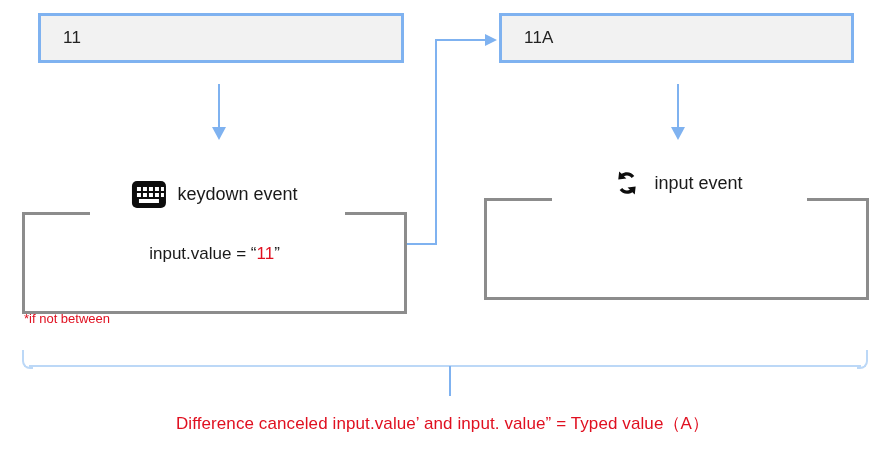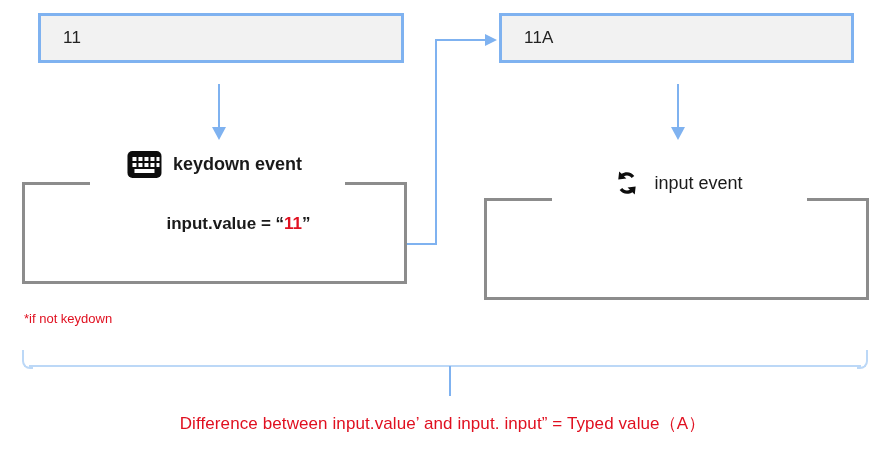--- a/index.html
+++ b/index.html
@@ -38,21 +38,21 @@
     letter-spacing: 0.2px;
   }
   #input-before { left: 38px;  top: 13px; width: 366px; height: 50px; }
   #input-after  { left: 499px; top: 13px; width: 355px; height: 50px; }
 
   
   .event-panel {
     position: absolute;
     box-sizing: border-box;
   }
-  #panel-keydown { left: 22px;  top: 182px; width: 385px; height: 102px; font-weight: bold; }
+  #panel-keydown { left: 22px;  top: 212px; width: 385px; height: 102px; }
   #panel-input   { left: 484px; top: 198px; width: 385px; height: 102px; }
 
   .panel-edge {
     position: absolute;
     background: #8c8c8c;
   }
   .edge-left   { left: 0;  top: 0; width: 3px; height: 100%; }
   .edge-right  { right: 0; top: 0; width: 3px; height: 100%; }
   .edge-bottom { left: 0; bottom: 0; width: 100%; height: 3px; }
   .edge-top-l  { left: 0;  top: 0; height: 3px; }
@@ -81,21 +81,20 @@
     color: #1a1a1a;
   }
   .panel-body {
     position: absolute;
     left: 0;
     top: 32px;
     width: 100%;
     text-align: center;
     font-size: 17px;
     color: #1a1a1a;
-    padding-left: 24px;
   }
   .panel-body .redval { color: #e01020; }
 
   
   .kbd-icon {
     width: 34px;
     height: 27px;
     background: #0d0d0d;
     border-radius: 5px;
     position: relative;
@@ -266,24 +265,24 @@
         <path fill="#0d0d0d" d="M16 5.2c3.0 0 5.7 1.5 7.3 3.8l-2.6 1.9c-1.0-1.5-2.8-2.5-4.7-2.5
                  c-1.1 0-2.1 0.3-3.0 0.8l2.4 2.4l-8.1 0.9l0.9-8.1l2.4 2.4C12.2 5.7 14.0 5.2 16 5.2z"></path>
         <path fill="#0d0d0d" d="M16 26.8c-3.0 0-5.7-1.5-7.3-3.8l2.6-1.9c1.0 1.5 2.8 2.5 4.7 2.5
                  c1.1 0 2.1-0.3 3.0-0.8l-2.4-2.4l8.1-0.9l-0.9 8.1l-2.4-2.4C19.8 26.3 18.0 26.8 16 26.8z"></path>
       </svg>
       <span class="title">input event</span>
     </div>
 
   </div>
 
-  <div id="footnote">*if not keydown</div>
+  <div id="footnote">*if not between</div>
 
   <div id="brace">
     <div class="b-cap b-left"></div>
     <div class="b-h"></div>
     <div class="b-cap b-right"></div>
   </div>
   <div id="brace-stem"></div>
 
-  <div id="caption">Difference between input.value’ and input. input” = Typed value（A）</div>
+  <div id="caption">Difference canceled input.value’ and input. value” = Typed value（A）</div>
 
 </div>
 
 </body></html>

